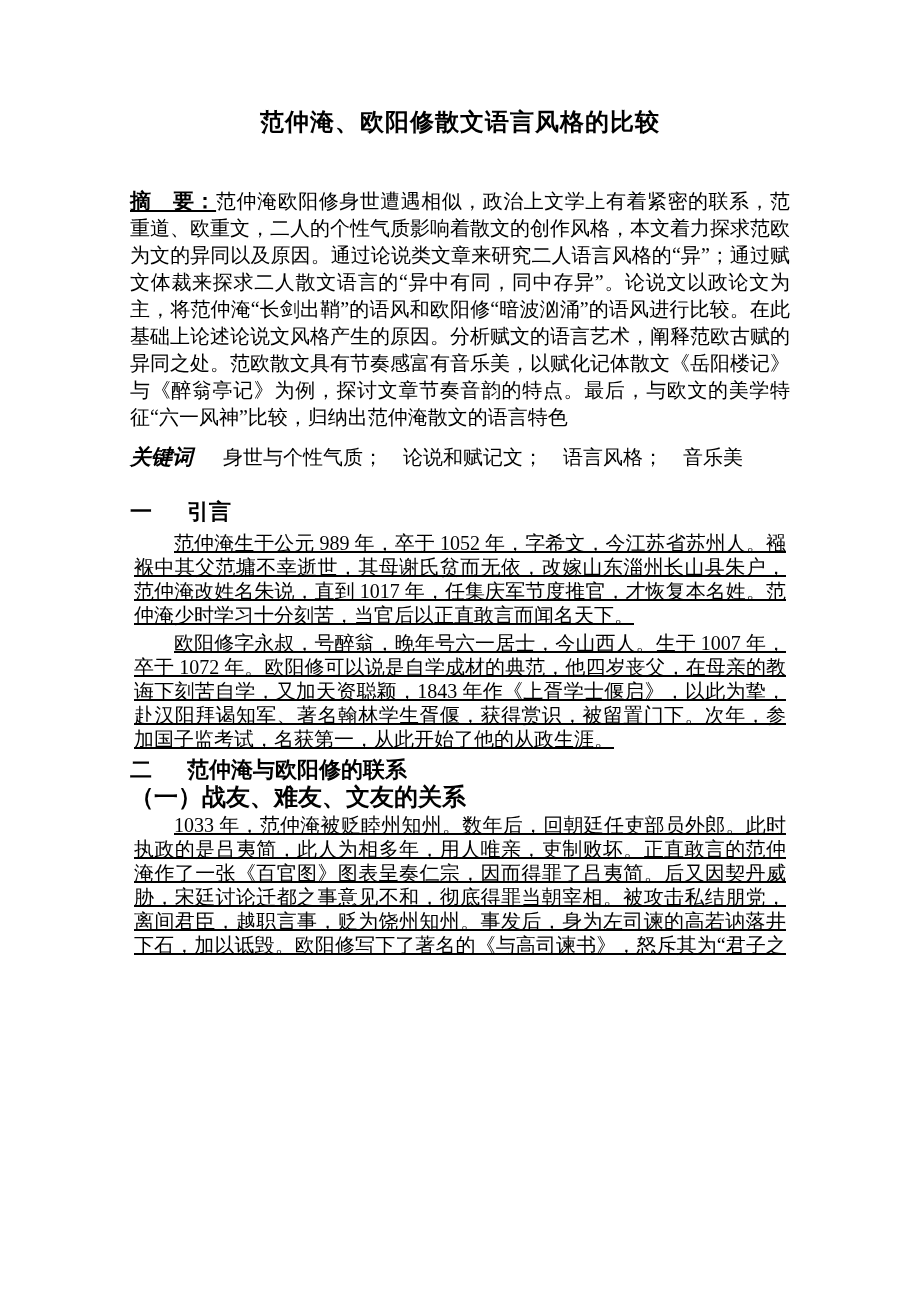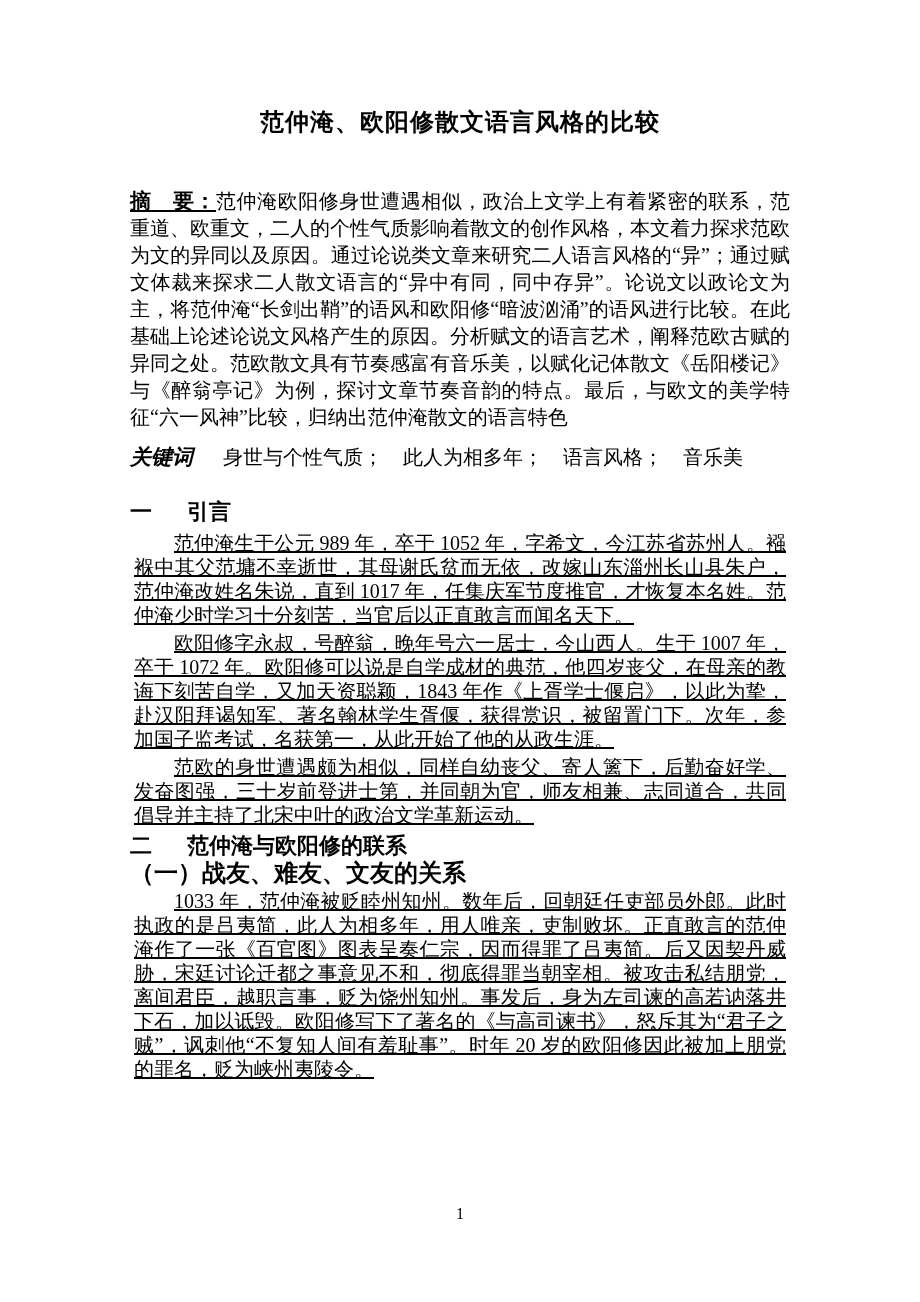--- a/index.html
+++ b/index.html
@@ -1,17 +1,17 @@
 <!DOCTYPE html>
 <html><head>
 <meta charset="utf-8">
 <style>
   html,body{margin:0;padding:0;background:#ffffff;}
   .page{
-    width:920px;height:1302px;
+    width:920px;height:958px;
     position:relative;box-sizing:border-box;
     padding:0 130px;
     background:#ffffff;color:#000000;
     font-family:"Liberation Serif","DejaVu Serif",serif;
     overflow:hidden;
   }
   .doc-title{
     margin:104px 0 0 0;
     font-family:"Liberation Sans","DejaVu Sans",sans-serif;
     font-weight:700;font-size:24px;line-height:36px;
@@ -64,30 +64,29 @@
 
 <div class="page">
 
   <h1 class="doc-title">范仲淹、欧阳修散文语言风格的比较</h1>
 
   <div class="abstract">
     <span class="abstract-label">摘　要：</span><span>范仲淹欧阳修身世遭遇相似，政治上文学上有着紧密的联系，范重道、欧重文，二人的个性气质影响着散文的创作风格，本文着力探求范欧为文的异同以及原因。通过论说类文章来研究二人语言风格的“异”；通过赋文体裁来探求二人散文语言的“异中有同，同中存异”。论说文以政论文为主，将范仲淹“长剑出鞘”的语风和欧阳修“暗波汹涌”的语风进行比较。在此基础上论述论说文风格产生的原因。分析赋文的语言艺术，阐释范欧古赋的异同之处。范欧散文具有节奏感富有音乐美，以赋化记体散文《岳阳楼记》与《醉翁亭记》为例，探讨文章节奏音韵的特点。最后，与欧文的美学特征“六一风神”比较，归纳出范仲淹散文的语言特色</span>
   </div>
 
   <div class="keywords">
-    <span class="keywords-label">关键词</span><span>身世与个性气质；　此人为相多年；　语言风格；　音乐美</span>
+    <span class="keywords-label">关键词</span><span>身世与个性气质；　论说和赋记文；　语言风格；　音乐美</span>
   </div>
 
   <div class="sec-heading first">
     <span class="sec-heading-num">一</span><span class="sec-heading-text">引言</span>
   </div>
 
   <p class="para">范仲淹生于公元 989 年，卒于 1052 年，字希文，今江苏省苏州人。襁褓中其父范墉不幸逝世，其母谢氏贫而无依，改嫁山东淄州长山县朱户，范仲淹改姓名朱说，直到 1017 年，任集庆军节度推官，才恢复本名姓。范仲淹少时学习十分刻苦，当官后以正直敢言而闻名天下。</p>
   <p class="para">欧阳修字永叔，号醉翁，晚年号六一居士，今山西人。生于 1007 年，卒于 1072 年。欧阳修可以说是自学成材的典范，他四岁丧父，在母亲的教诲下刻苦自学，又加天资聪颖，1843 年作《上胥学士偃启》，以此为挚，赴汉阳拜谒知军、著名翰林学生胥偃，获得赏识，被留置门下。次年，参加国子监考试，名获第一，从此开始了他的从政生涯。</p>
-  <p class="para">范欧的身世遭遇颇为相似，同样自幼丧父、寄人篱下，后勤奋好学、发奋图强，三十岁前登进士第，并同朝为官，师友相兼、志同道合，共同倡导并主持了北宋中叶的政治文学革新运动。</p>
 
   <div class="sec-heading">
     <span class="sec-heading-num">二</span><span class="sec-heading-text">范仲淹与欧阳修的联系</span>
   </div>
 
   <div class="subheading">（一）战友、难友、文友的关系</div>
 
   <p class="para">1033 年，范仲淹被贬睦州知州。数年后，回朝廷任吏部员外郎。此时执政的是吕夷简，此人为相多年，用人唯亲，吏制败坏。正直敢言的范仲淹作了一张《百官图》图表呈奏仁宗，因而得罪了吕夷简。后又因契丹威胁，宋廷讨论迁都之事意见不和，彻底得罪当朝宰相。被攻击私结朋党，离间君臣，越职言事，贬为饶州知州。事发后，身为左司谏的高若讷落井下石，加以诋毁。欧阳修写下了著名的《与高司谏书》，怒斥其为“君子之贼”，讽刺他“不复知人间有羞耻事”。时年 20 岁的欧阳修因此被加上朋党的罪名，贬为峡州夷陵令。</p>
 
   <div class="page-number">1</div>

